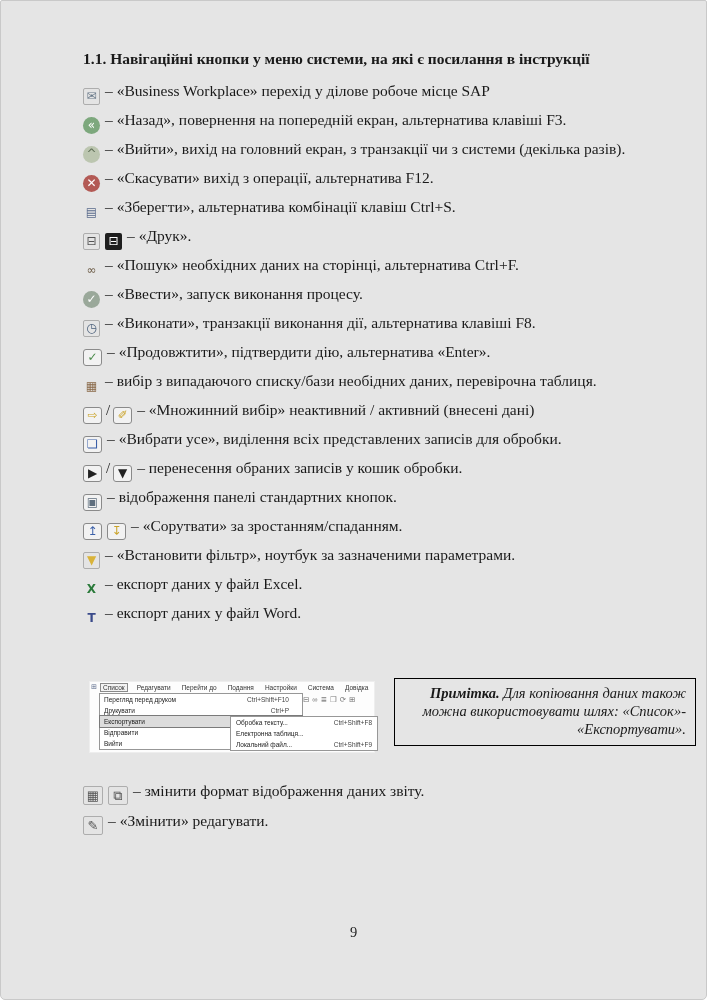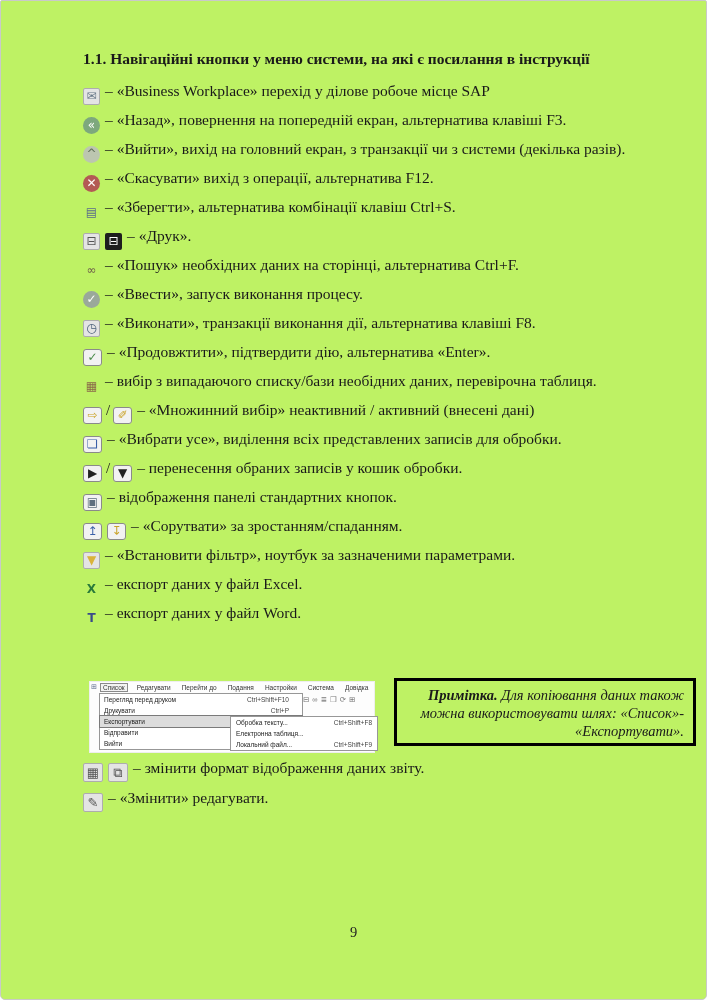--- a/index.html
+++ b/index.html
@@ -1,16 +1,16 @@
 <!DOCTYPE html>
 <html><head>
 <meta charset="utf-8">
 <style>
   html,body{margin:0;padding:0;background:#fff;}
-  .page{position:relative;width:705px;height:998px;background:#bef264;border:1px solid #c9c9c9;
+  .page{position:relative;width:705px;height:998px;background:#e5e5e5;border:1px solid #c9c9c9;
         border-radius:2px 2px 5px 5px;font-family:"Liberation Serif",serif;color:#1a1a1a;overflow:hidden;}
   .content{position:absolute;left:82px;top:48px;width:547px;}
   .title{font-size:15.5px;font-weight:bold;margin:0 0 13px 0;line-height:19px;}
   .row{margin:0 0 5.5px 0;font-size:15.5px;line-height:20px;}
   .ic{display:inline-flex;width:17px;height:17px;margin-right:5px;align-items:center;justify-content:center;
       font-family:"DejaVu Sans",sans-serif;font-size:12px;line-height:1;vertical-align:-4px;box-sizing:border-box;}
   .ic-btn{background:#e4e4e4;border:1px solid #adadad;border-radius:2px;}
   .ic-btnb{background:#f2f2f2;border:1px solid #8a8a8a;border-radius:3px;width:19px;}
   .ic-circle{border-radius:50%;}
   .ic-dark{border-radius:2px;}
@@ -28,25 +28,25 @@
   .toolbar{position:absolute;left:213px;top:13px;font-size:7.5px;color:#777;letter-spacing:3px;white-space:nowrap;}
   .dd{position:absolute;left:9px;top:11px;width:202px;background:#fff;border:1px solid #979797;font-size:6.5px;color:#222;}
   .dd-row{display:flex;height:11px;align-items:center;padding:0 4px;position:relative;}
   .dd-row .sc{margin-left:auto;margin-right:9px;color:#444;}
   .dd-row .arr{position:absolute;right:2px;top:3px;font-size:5px;color:#333;}
   .dd-row.hl{background:#dcdcdc;outline:1px solid #7a7a7a;}
   .sub{position:absolute;left:140px;top:34px;width:146px;background:#fff;border:1px solid #979797;font-size:6.5px;color:#222;}
   .sub-row{display:flex;height:11px;align-items:center;padding:0 5px;}
   .sub-row .sc{margin-left:auto;color:#444;}
   
-  .note{position:absolute;left:393px;top:677px;width:302px;height:68px;border:3px solid #000000;box-sizing:border-box;
+  .note{position:absolute;left:393px;top:677px;width:302px;height:68px;border:1px solid #000000;box-sizing:border-box;
         padding:5px 9px;font-size:14.5px;line-height:18px;font-style:italic;text-align:right;}
   .note .lab{font-weight:bold;}
   
-  .bottom{position:absolute;left:82px;top:757px;width:547px;}
+  .bottom{position:absolute;left:82px;top:780px;width:547px;}
   .bottom .ic{width:20px;height:19px;font-size:13px;}
   .bottom .row{margin-bottom:6px;}
   .pnum{position:absolute;left:0;right:0;top:923px;text-align:center;font-size:14.5px;color:#222;}
 </style>
 </head>
 <body>
 
 <div class="page">
 
   <div class="content">

